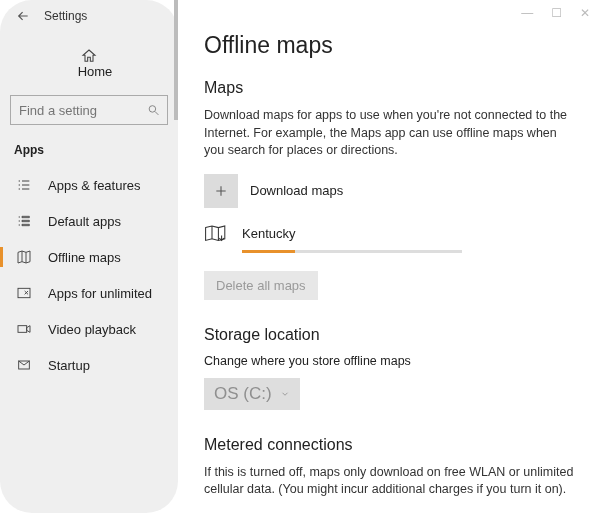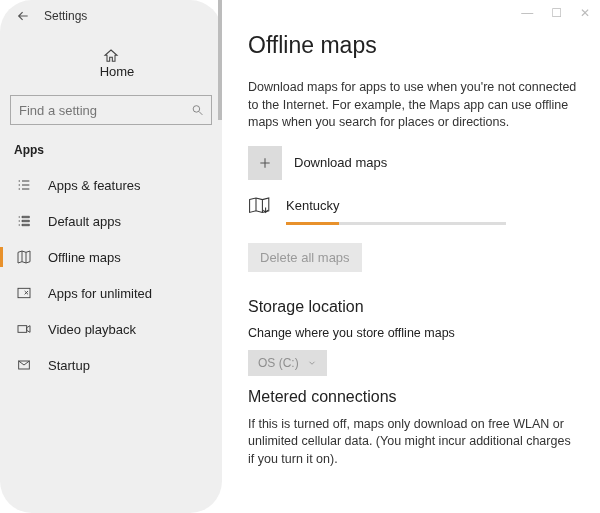--- a/index.html
+++ b/index.html
@@ -7,21 +7,21 @@
     font-family: "Segoe UI", Arial, sans-serif;
     font-size: 13px;
     color: #222;
     background: #fff;
     width: 600px;
     height: 513px;
     overflow: hidden;
     display: flex;
   }
   .sidebar {
-    width: 222px;
+    width: 178px;
     background: #efefef;
     height: 100%;
     position: relative;
     border-radius: 32px;
   }
   .titlebar {
     display: flex;
     align-items: center;
     height: 32px;
     padding-left: 14px;
@@ -168,23 +168,23 @@
   .storage-desc {
     font-size: 12.5px;
     margin-bottom: 10px;
     margin-top: 9px;
   }
   .dropdown {
     display:inline-flex;
     align-items:center;
     background:#dedede;
     color:#8f8f8f;
-    font-size:12px;
+    font-size:17px;
     padding: 6px 10px;
-    margin-bottom: 12px;
+    margin-bottom: 26px;
   }
   .dropdown .chev { margin-left: 8px; }
   svg { display:block; }
 </style>
 </head>
 <body>
 
 <div class="sidebar">
   <div class="scrollbar"></div>
 
@@ -278,20 +278,21 @@
 
 <div class="main">
   <div class="winctrls">
     <span>—</span>
     <span>☐</span>
     <span>✕</span>
   </div>
 
   <h1 class="page-title">Offline maps</h1>
 
+  <h2 class="sub">Maps</h2>
   <p class="desc">Download maps for apps to use when you're not connected to the Internet. For example, the Maps app can use offline maps when you search for places or directions.</p>
 
   <div class="download-row">
     <div class="plus-btn">
       <svg width="16" height="16" viewBox="0 0 24 24">
           <path d="M12 5v14M5 12h14" stroke="currentColor" stroke-width="1.6"></path>
         </svg>
     </div>
     <div class="download-label">Download maps</div>
   </div>

